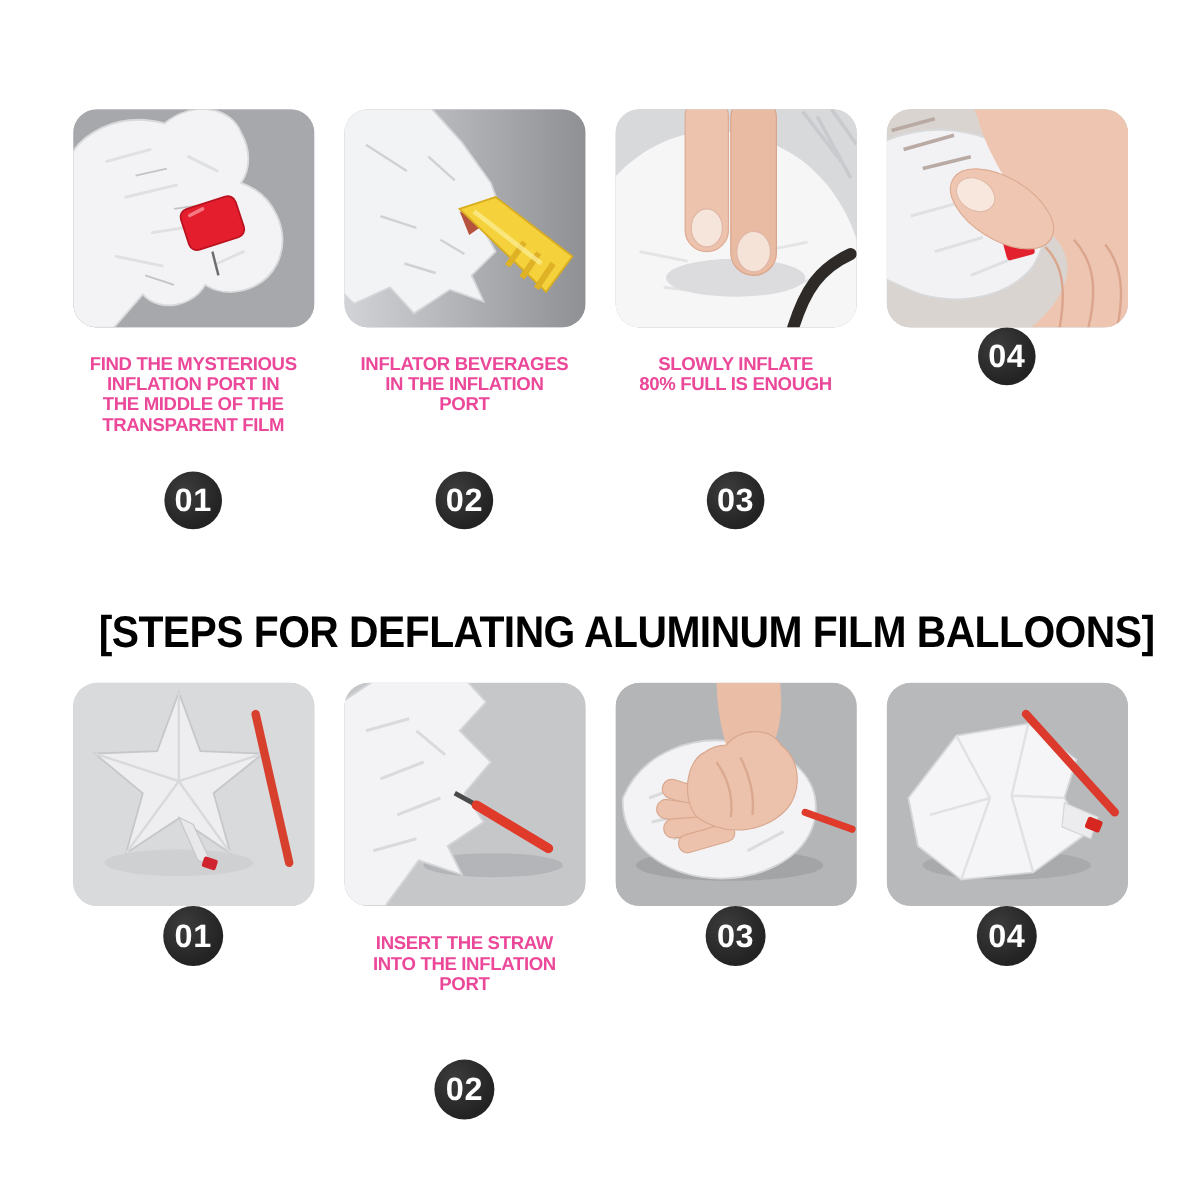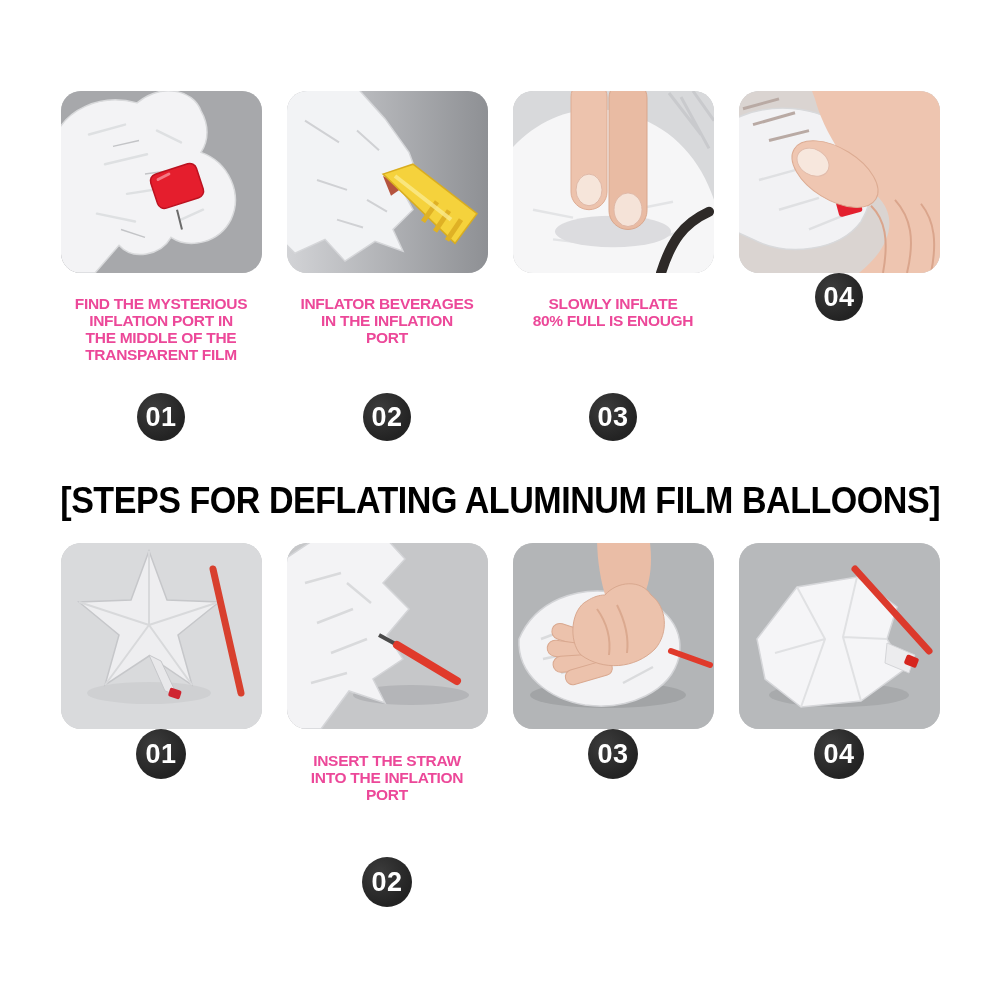--- a/index.html
+++ b/index.html
@@ -53,22 +53,22 @@
     color: #ffffff;
     font-size: 27px;
     font-weight: bold;
     letter-spacing: 0.5px;
     display: flex;
     align-items: center;
     justify-content: center;
   }
   .bottom .badge { width: 50px; height: 50px; }
   .section-title {
-    margin: 40px 0 0 0;
-    text-align: center;
+    margin: 66px 0 0 0;
+    text-align: right;
     font-size: 37px;
     line-height: 40px;
     font-weight: bold;
     color: #000000;
     white-space: nowrap;
   }
   .section-title .squeeze {
     display: inline-block;
     transform: scaleX(0.92);
     transform-origin: center;

